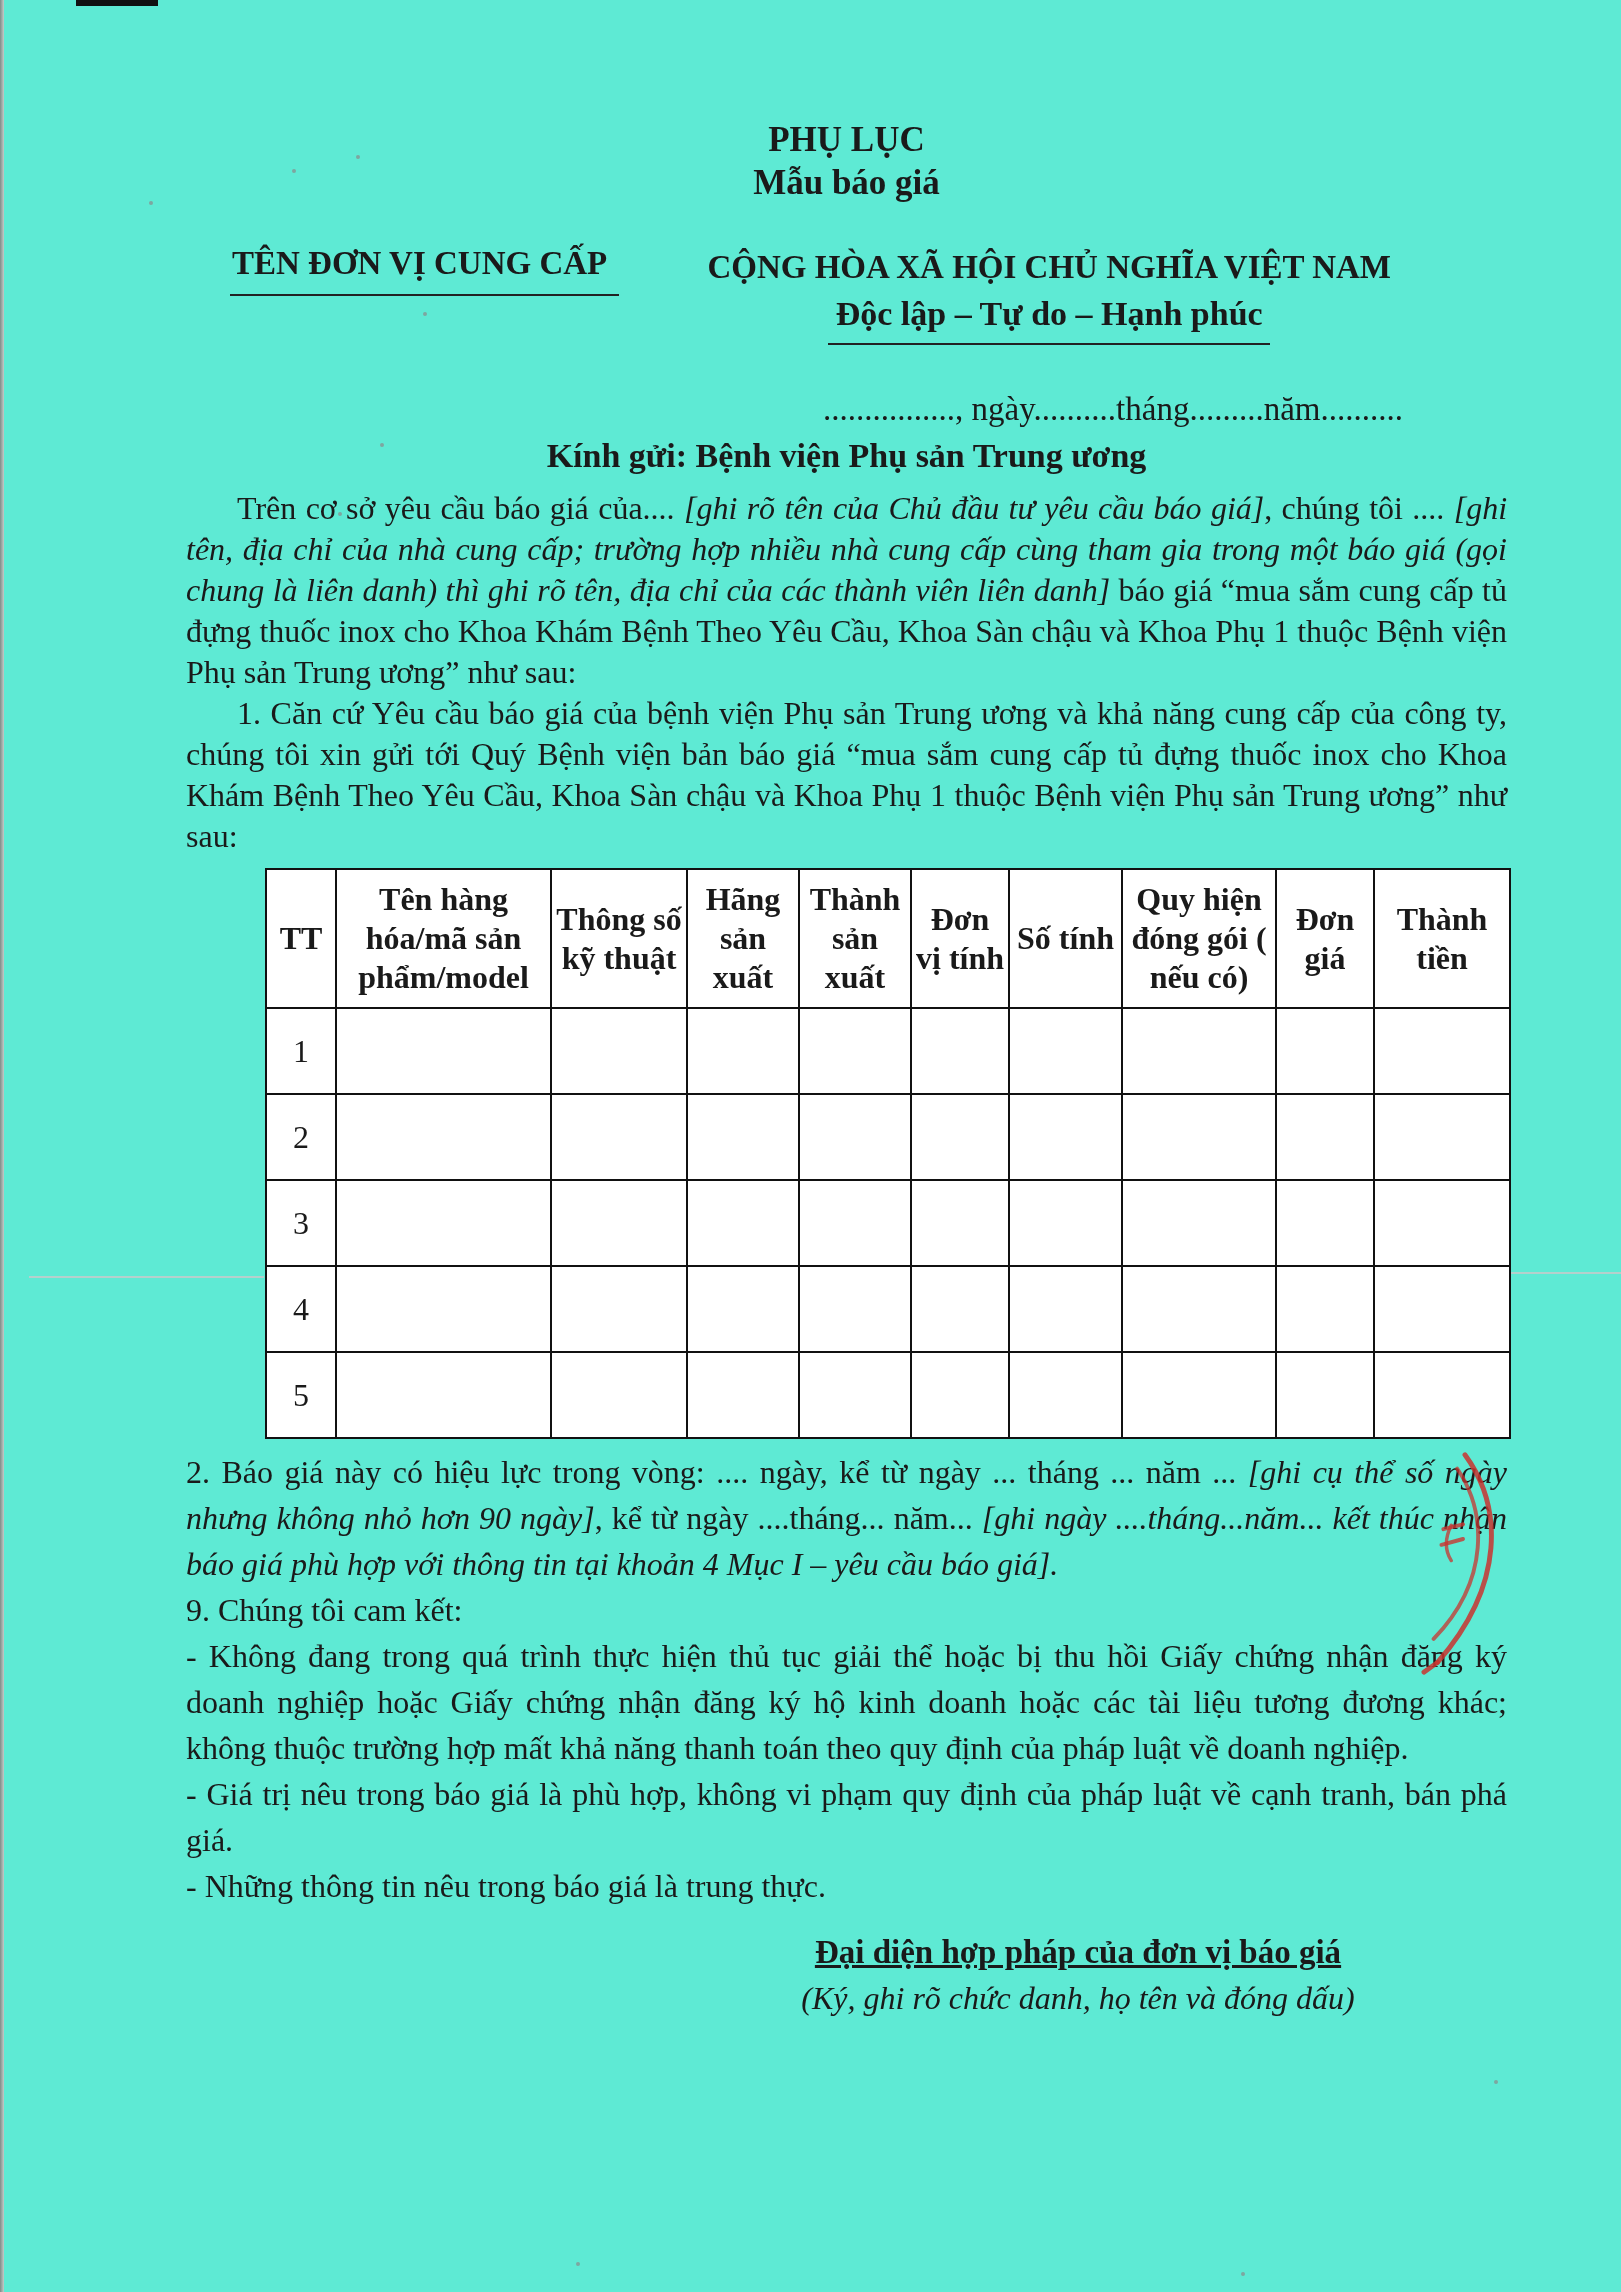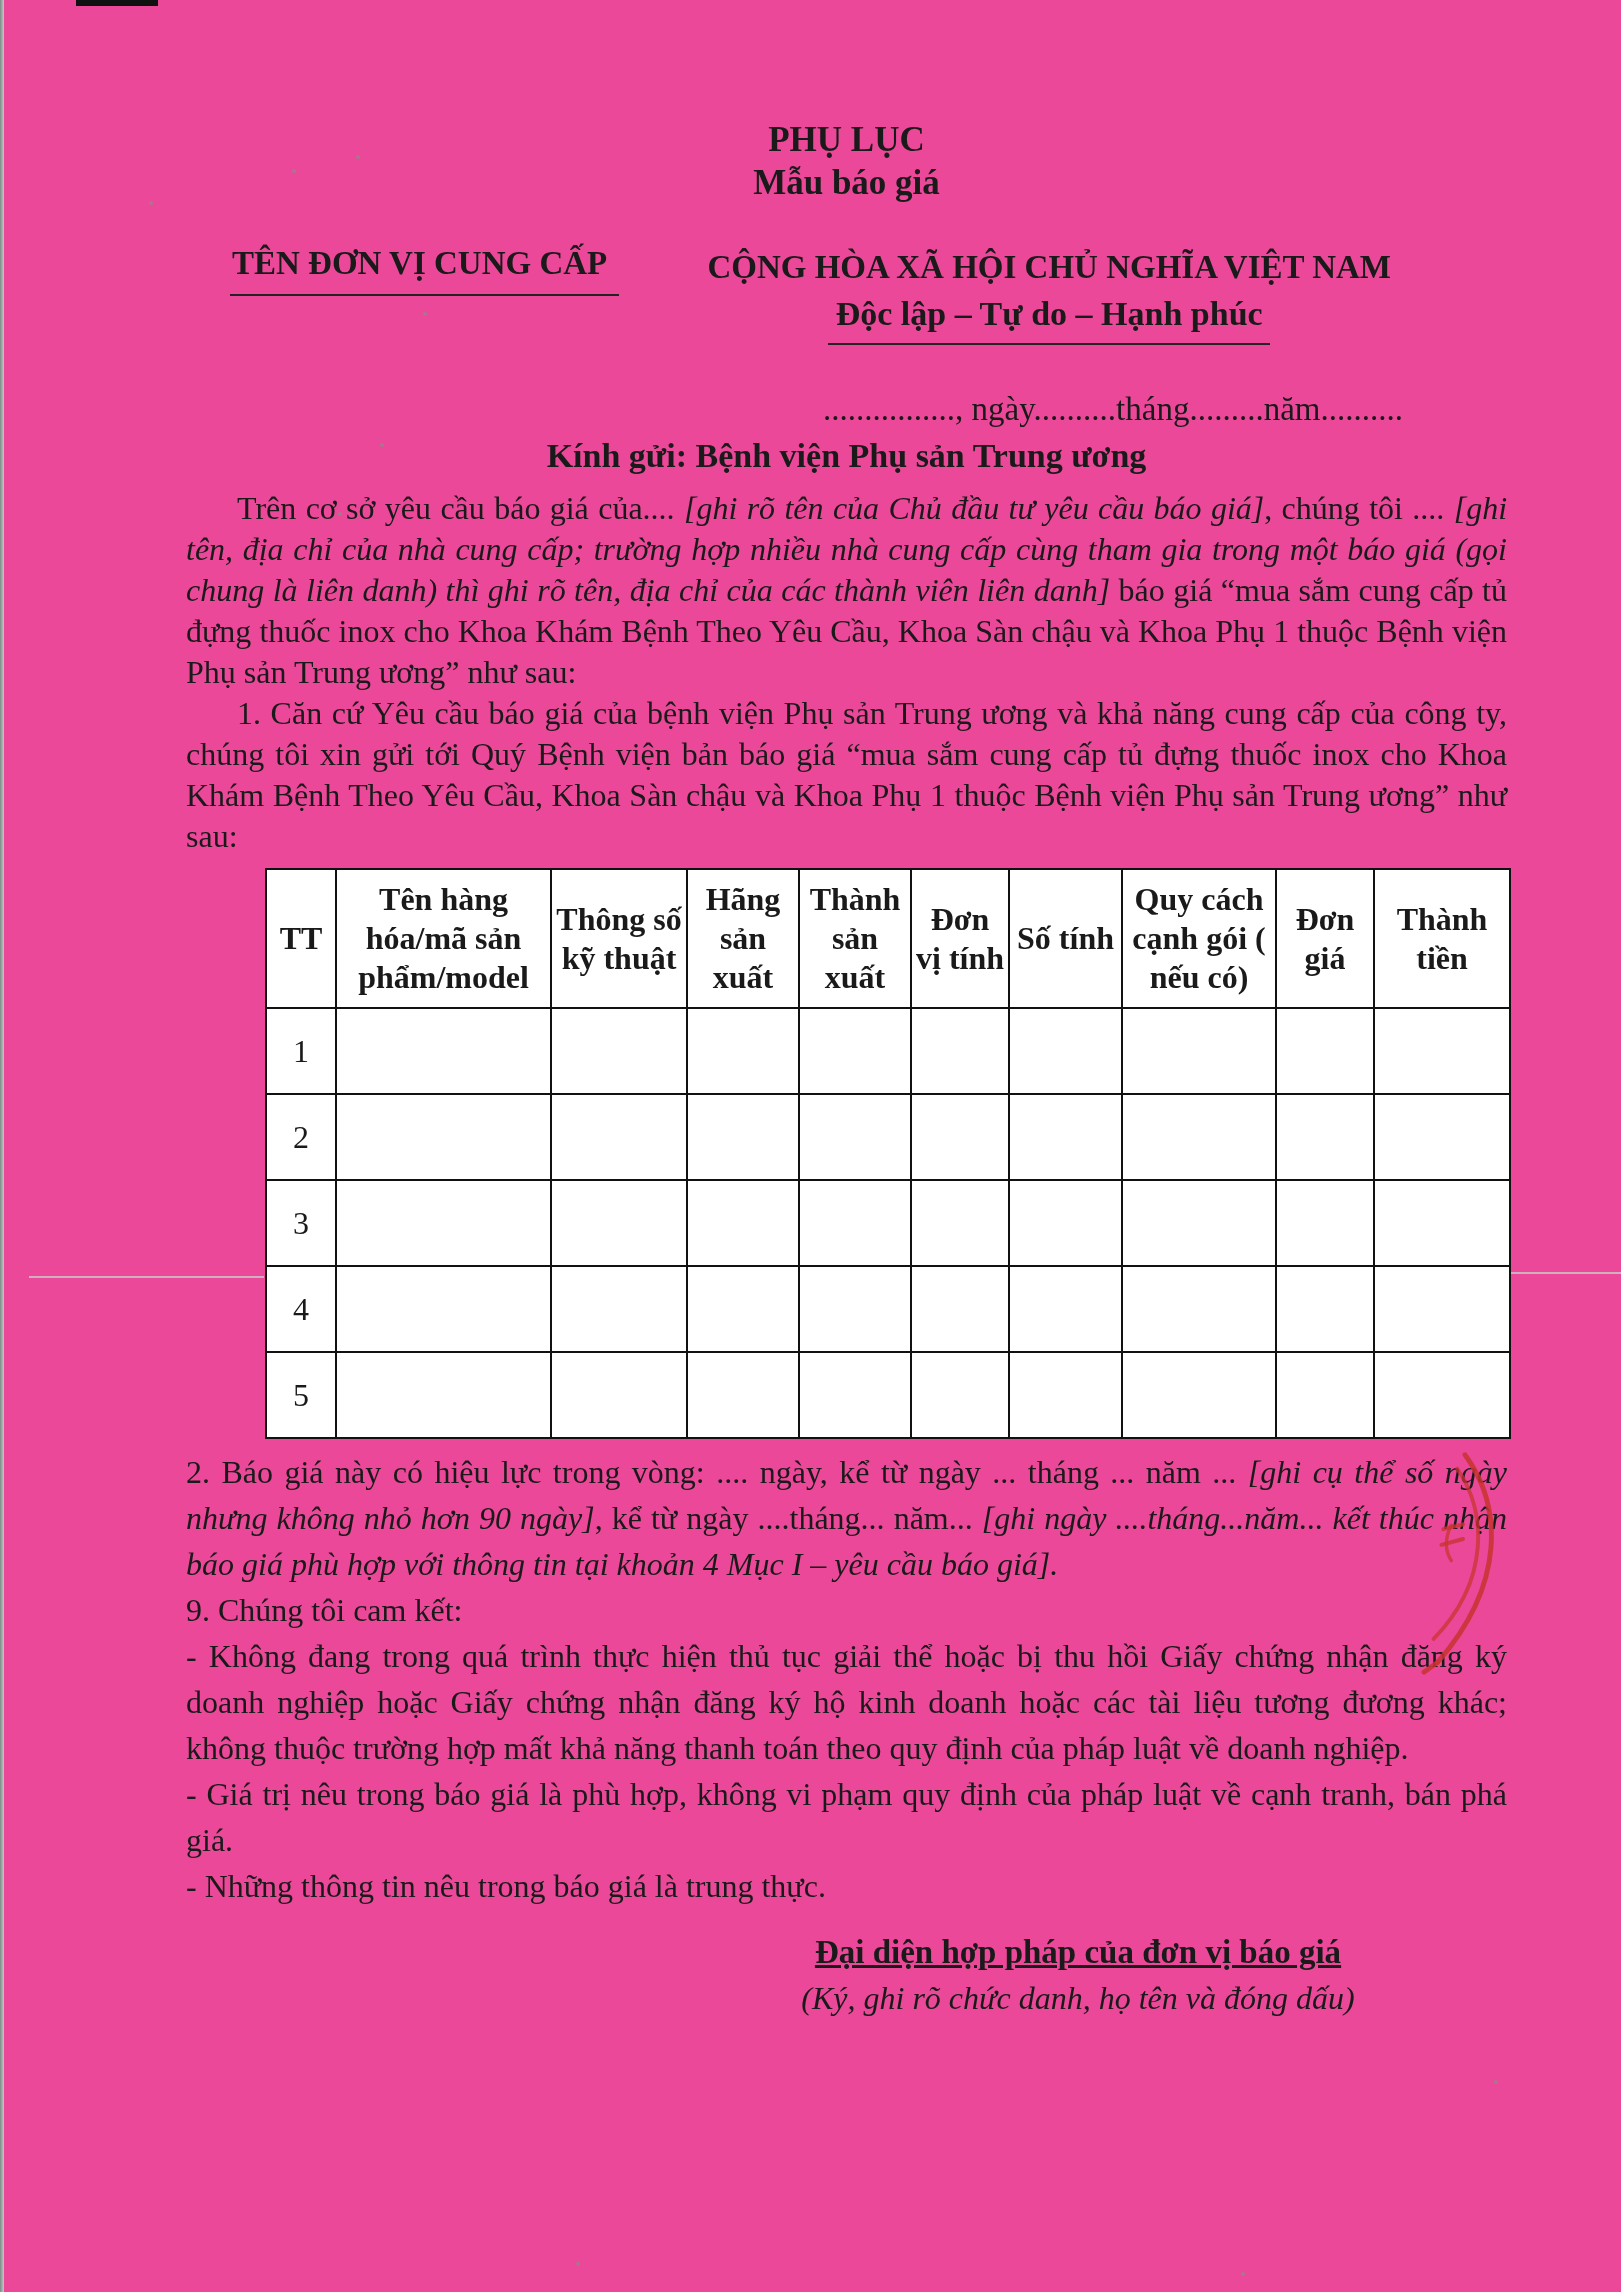--- a/index.html
+++ b/index.html
@@ -1,20 +1,20 @@
 <!DOCTYPE html>
 <html><head>
 <meta charset="utf-8">
 <style>
   html,body{margin:0;padding:0;background:#e8e8e8;}
   .page{
     position:relative;
     width:1621px;height:2293px;
     margin:0 auto;
-    background:#ec4899;
+    background:#5eead4;
     font-family:"Liberation Serif","DejaVu Serif",serif;
     color:#1a1a1a;
     overflow:hidden;
     box-sizing:border-box;
     padding:118px 114px 0 186px;
   }
   
   .scan-edge{position:absolute;left:0;top:0;width:3.9px;height:2293px;background:linear-gradient(90deg,#7d8c88,#c3ccc9);z-index:5;}
   .scan-topmark{position:absolute;left:76px;top:0;width:82px;height:5.9px;background:#111;z-index:5;}
   .speck{position:absolute;width:3.9px;height:3.9px;border-radius:50%;background:#8a8a8a;opacity:.7;z-index:4;}
@@ -113,21 +113,21 @@
     </colgroup>
     <thead>
       <tr>
         <th>TT</th>
         <th>Tên hàng hóa/mã sản phẩm/model</th>
         <th>Thông số kỹ thuật</th>
         <th>Hãng sản xuất</th>
         <th>Thành sản xuất</th>
         <th>Đơn vị tính</th>
         <th>Số tính</th>
-        <th>Quy cách cạnh gói ( nếu có)</th>
+        <th>Quy hiện đóng gói ( nếu có)</th>
         <th>Đơn giá</th>
         <th>Thành tiền</th>
       </tr>
     </thead>
     <tbody>
       <tr>
         <td>1</td>
         <td></td>
           <td></td>
           <td></td>

